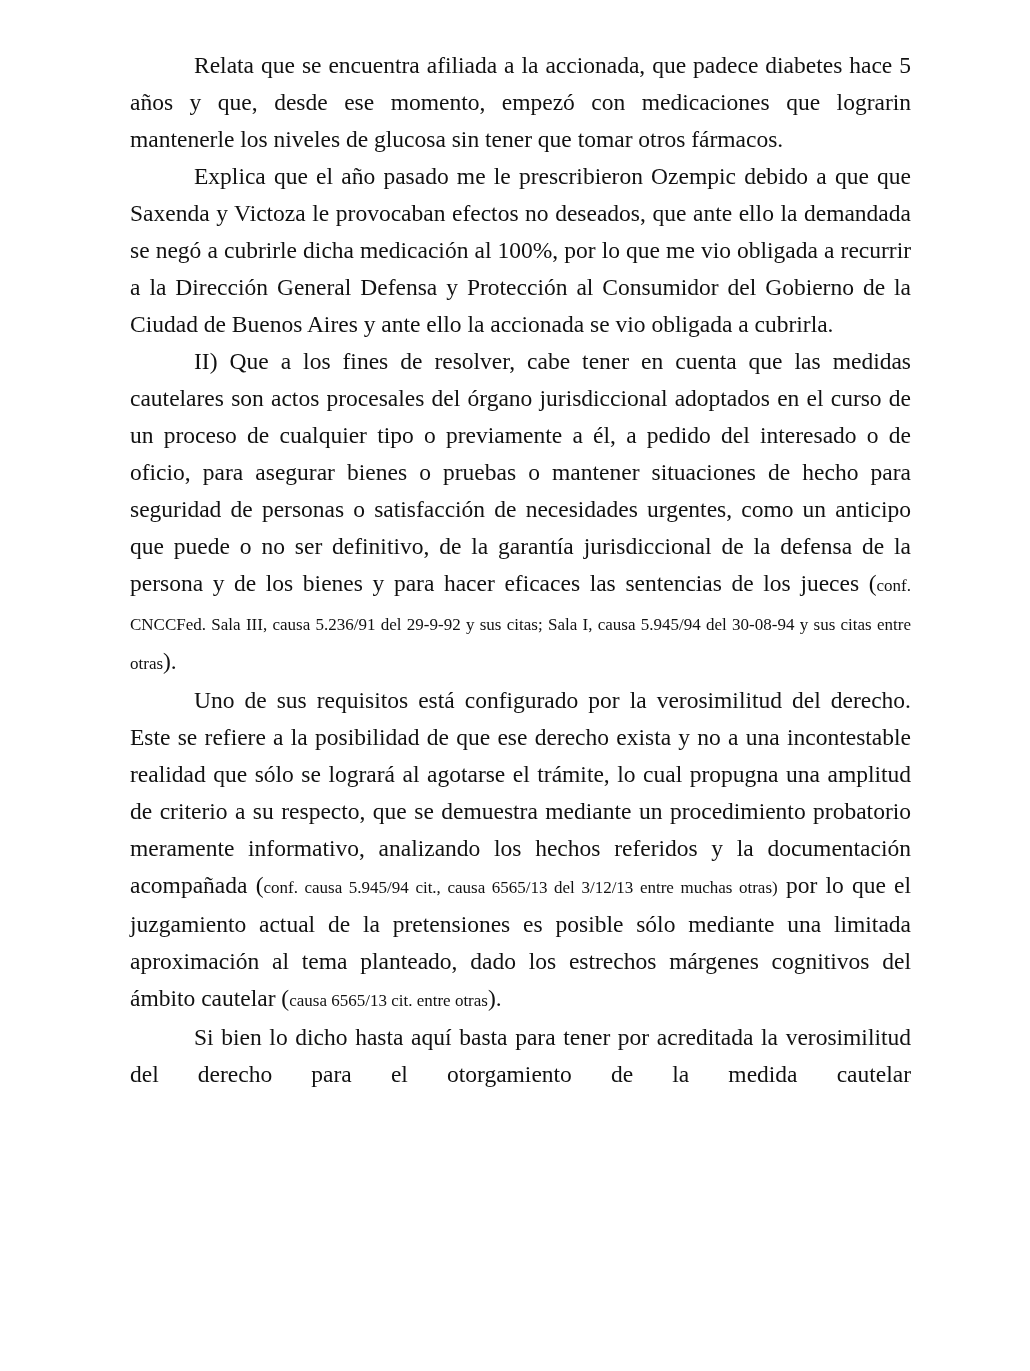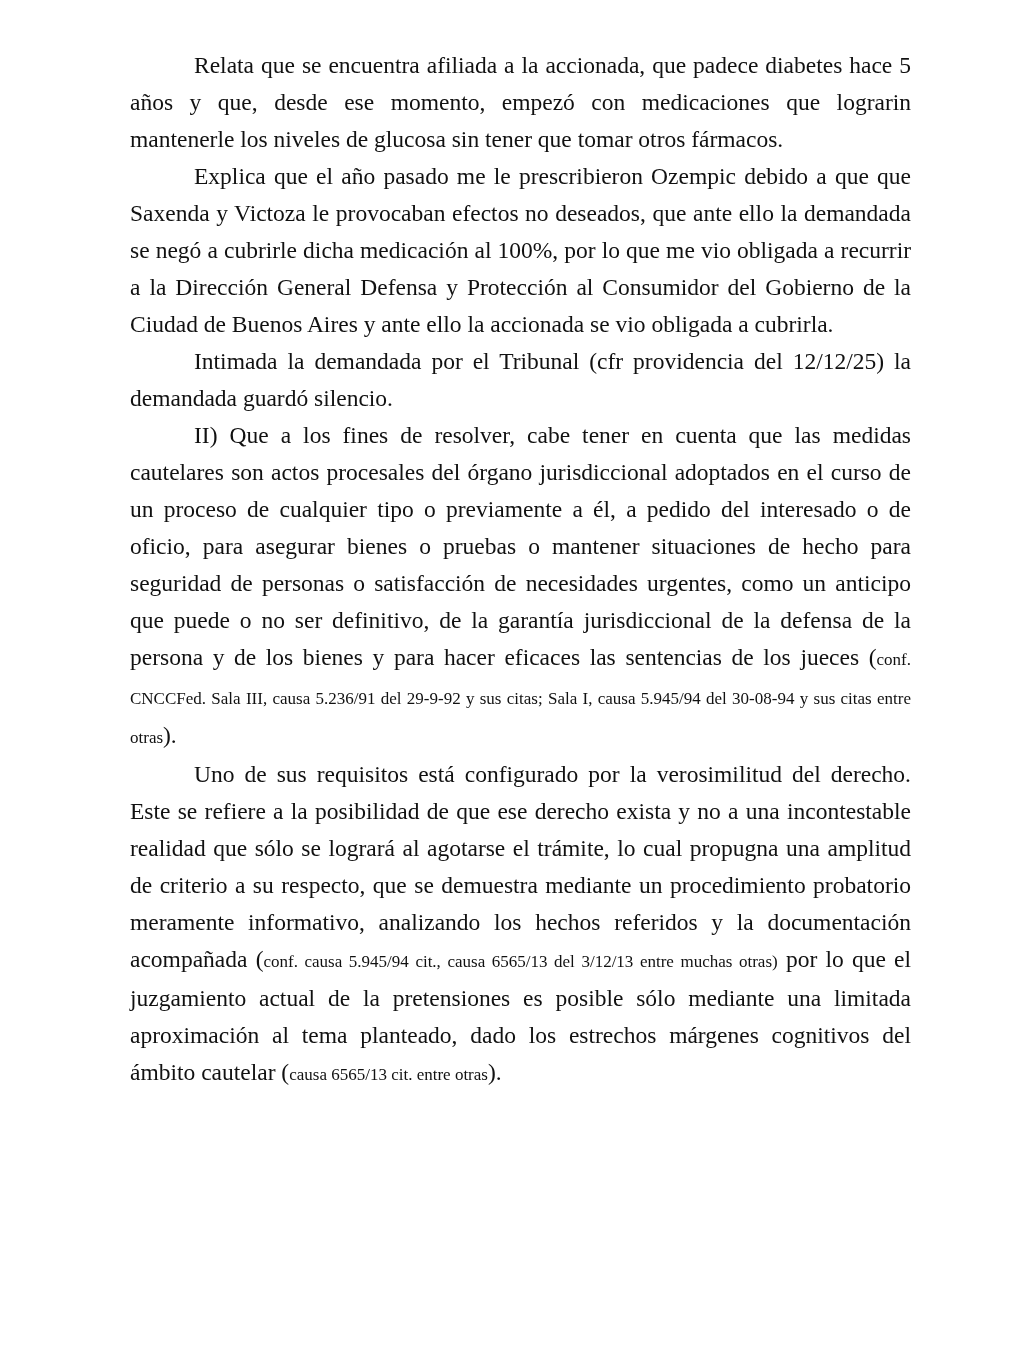--- a/index.html
+++ b/index.html
@@ -25,19 +25,19 @@
 </style>
 </head>
 <body>
 
 <div class="page">
   <p class="para"><span>Relata que  se encuentra afiliada a la accionada, que padece diabetes hace 5 años y que, desde ese momento, empezó con medicaciones que lograrin mantenerle los niveles de glucosa sin tener que tomar otros fármacos.</span></p>
 
   <p class="para"><span>Explica que el año pasado me le prescribieron Ozempic debido a que que Saxenda y Victoza le provocaban efectos no deseados, que ante ello la demandada se negó a cubrirle dicha medicación al 100%, por lo que me vio obligada a recurrir a la Dirección General Defensa y Protección al Consumidor del Gobierno de la Ciudad de Buenos Aires y ante ello la accionada se vio obligada a cubrirla.</span></p>
 
 
-  <p class="para"><span>Intimada la demandada por el Tribunal (cfr providencia del 12/12/25) la demandada guardó silencio.</span></p>
 
   <p class="para"><span>II) Que a los fines de resolver, cabe tener en cuenta que las medidas cautelares son actos procesales del órgano jurisdiccional adoptados en el curso de un proceso de cualquier tipo o previamente a él, a pedido del interesado o de oficio, para asegurar bienes o pruebas o mantener situaciones de hecho para seguridad de personas o satisfacción de necesidades urgentes, como un anticipo que puede o no ser definitivo, de la garantía jurisdiccional de la defensa de la persona y de los bienes y para hacer eficaces las sentencias de los jueces (</span><span class="cite">conf. CNCCFed. Sala III, causa 5.236/91 del 29-9-92 y sus citas; Sala I, causa 5.945/94 del 30-08-94 y sus citas entre otras</span><span>).</span></p>
 
   <p class="para"><span>Uno de sus requisitos está configurado por la verosimilitud del derecho. Este se refiere a la posibilidad de que ese derecho exista y no a una incontestable realidad que sólo se logrará al agotarse el trámite, lo cual propugna una amplitud de criterio a su respecto, que se demuestra mediante un procedimiento probatorio meramente informativo, analizando los hechos referidos y la documentación  acompañada (</span><span class="cite">conf. causa 5.945/94 cit., causa 6565/13 del 3/12/13 entre muchas otras)</span><span> por lo que el juzgamiento actual de la pretensiones es posible sólo mediante una limitada aproximación al tema planteado, dado los estrechos márgenes cognitivos del ámbito cautelar (</span><span class="cite">causa 6565/13 cit. entre otras</span><span>).</span></p>
 
+  <p class="para" style="text-align-last: justify;"><span>Si bien lo dicho hasta aquí basta para tener por acreditada la verosimilitud del derecho para el otorgamiento de la medida cautelar</span></p>
 </div>
 
 </body></html>

